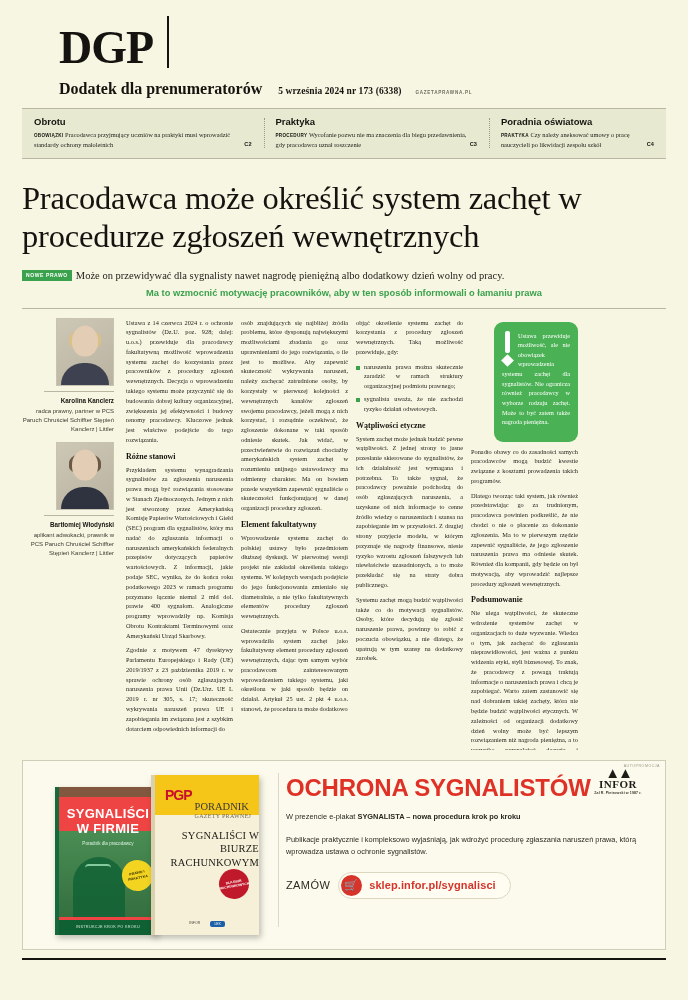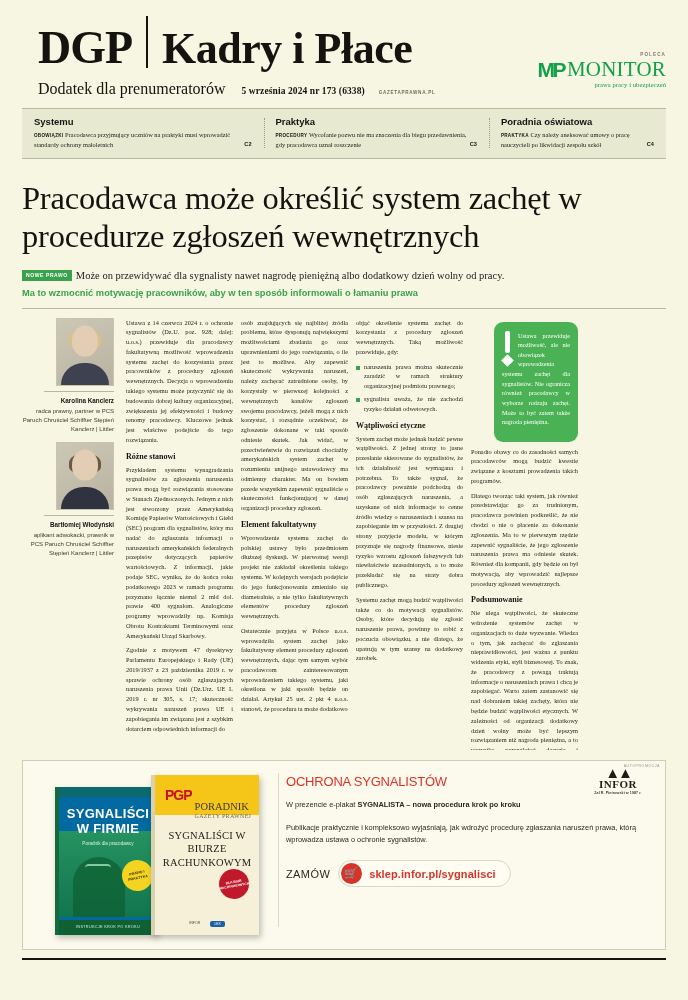--- a/index.html
+++ b/index.html
@@ -6,37 +6,37 @@
   body{
     width:688px;height:1000px;overflow:hidden;
     background:#f7f6e2;
     font-family:"Liberation Serif", serif;
     color:#1a1a18;
     position:relative;
   }
   .page{width:688px;height:1000px;position:relative;box-sizing:border-box;}
 
   
-  .masthead{padding:16px 22px 0 38px;position:relative;}
+  .masthead{padding:16px 22px 0 38px;position:relative;margin-left:21px;}
   .mast-row{display:flex;align-items:flex-end;}
   .mast-dgp{
     font-family:"Liberation Serif", serif;
     font-weight:bold;font-size:46px;line-height:.95;letter-spacing:-1px;
     color:#14130f;
   }
   .mast-sep{
     width:2px;background:#14130f;height:52px;margin:0 14px 2px 14px;
   }
   .mast-title{
     font-family:"Liberation Serif", serif;
     font-weight:bold;font-size:44px;line-height:.98;color:#14130f;letter-spacing:-.5px;
   }
   .mast-sub-row{display:flex;align-items:baseline;margin-top:10px;}
   .mast-sub{
-    font-family:"Liberation Serif", serif;font-weight:normal;font-size:16px;color:#14130f;
+    font-family:"Liberation Serif", serif;font-weight:bold;font-size:16px;color:#14130f;
   }
   .mast-date{
     font-family:"Liberation Serif", serif;font-weight:bold;font-size:9.5px;color:#14130f;
     margin-left:16px;letter-spacing:.1px;
   }
   .mast-url{
     font-family:"Liberation Sans", sans-serif;font-weight:bold;font-size:4.6px;color:#6f6d5e;
     margin-left:14px;letter-spacing:.7px;
   }
 
@@ -106,21 +106,21 @@
   .lead-line1{
     font-family:"Liberation Serif", serif;font-size:10.5px;line-height:1.35;color:#1c1c18;
   }
   .badge{
     display:inline-block;background:#3aa14c;color:#fff;
     font-family:"Liberation Sans", sans-serif;font-size:5px;font-weight:bold;
     letter-spacing:.6px;padding:2px 4px;vertical-align:2px;margin-right:4px;
   }
   .lead-line2{
     font-family:"Liberation Sans", sans-serif;font-size:9.3px;font-weight:bold;
-    color:#3aa14c;margin-top:3px;line-height:1.3;
+    color:#3aa14c;margin-top:3px;line-height:1.3;text-align:center;
   }
   .rule-lead{height:1px;background:#b9b7a2;margin:9px 22px 0 22px;}
 
   
   .body-area{
     margin:9px 22px 0 22px;display:flex;gap:8px;height:432px;overflow:hidden;
     position:relative;
   }
   .col{box-sizing:border-box;}
   .col-authors{width:96px;flex:none;padding-right:4px;}
@@ -203,21 +203,21 @@
     height:190px;position:relative;box-sizing:border-box;overflow:hidden;
   }
   .ad-auto{
     position:absolute;right:5px;top:3px;
     font-family:"Liberation Sans", sans-serif;font-size:3.6px;letter-spacing:.5px;color:#9a9887;
   }
   .ad-inner{display:flex;height:100%;}
   .ad-books{width:255px;flex:none;position:relative;}
   .book{position:absolute;bottom:14px;box-shadow:2px 3px 6px rgba(0,0,0,.25);}
   .book-green{
-    left:32px;width:98px;height:148px;background:#0369a1;overflow:hidden;
+    left:32px;width:98px;height:148px;background:#ef4444;overflow:hidden;
     border-left:4px solid #15693a;
   }
   .book-green .bg-top{
     position:absolute;top:0;left:0;right:0;height:10px;background:#15693a;opacity:.5;
   }
   .book-green .bg-photo{
     position:absolute;bottom:18px;left:0;right:0;height:86px;
     background:linear-gradient(180deg,#2c9a56 0%, #14773f 100%);opacity:.85;
   }
   .book-green .bg-person{
@@ -262,21 +262,21 @@
   }
   .book-yellow .pgp-words{margin-left:3px;margin-top:32px;}
   .book-yellow .pgp-w1{
     font-family:"Liberation Serif", serif;font-size:10.5px;color:#3a3a36;line-height:1;
   }
   .book-yellow .pgp-w2{
     font-family:"Liberation Serif", serif;font-size:6px;color:#6a6a60;line-height:1.1;
     letter-spacing:.3px;
   }
   .book-yellow .byt{
-    position:absolute;top:54px;left:0;right:0;text-align:center;
+    position:absolute;top:54px;left:0;right:0;text-align:right;
     font-family:"Liberation Serif", serif;font-size:10.5px;line-height:1.3;
     color:#1c1c18;letter-spacing:.2px;
   }
   .book-yellow .seal2{
     position:absolute;right:10px;bottom:36px;width:30px;height:30px;border-radius:50%;
     background:#c0192c;display:flex;align-items:center;justify-content:center;
     font-family:"Liberation Sans", sans-serif;font-size:3.4px;font-weight:bold;
     color:#fff;text-align:center;line-height:1.2;transform:rotate(-10deg);
   }
   .book-yellow .logos{
@@ -288,21 +288,21 @@
   .book-yellow .logo-b{
     background:#1b5fa8;color:#fff;font-family:"Liberation Sans", sans-serif;
     font-size:3.4px;padding:1px 4px;border-radius:2px;
   }
 
   .ad-copy{flex:1;padding:14px 12px 0 8px;position:relative;box-sizing:border-box;}
   .ad-divider{
     position:absolute;left:0;top:12px;bottom:22px;width:1px;background:#ddd9c2;
   }
   .ad-h1{
-    font-family:"Liberation Sans", sans-serif;font-weight:normal;font-size:13px;
+    font-family:"Liberation Sans", sans-serif;font-weight:bold;font-size:24px;
     color:#e03127;line-height:1.05;letter-spacing:-.2px;
   }
   .ad-h2{
     font-family:"Liberation Sans", sans-serif;font-size:13.5px;color:#2a2a24;
     margin-top:5px;line-height:1.2;
   }
   .ad-p{
     font-family:"Liberation Sans", sans-serif;font-size:7.4px;color:#2a2a24;
     line-height:1.62;margin-top:11px;
   }
@@ -345,42 +345,33 @@
 </style>
 </head>
 <body>
 
 <div class="page">
 
   <div class="masthead">
     <div class="mast-row">
       <div class="mast-dgp">DGP</div>
       <div class="mast-sep"></div>
-      <div class="mast-title">Kadry i Płace</div>
     </div>
     <div class="mast-sub-row">
       <div class="mast-sub">Dodatek dla prenumeratorów</div>
       <div class="mast-date">5 września 2024 nr 173 (6338)</div>
       <div class="mast-url">GAZETAPRAWNA.PL</div>
     </div>
 
-    <div class="monitor">
-      <div class="mon-poleca">POLECA</div>
-      <div class="mon-main">
-        <div class="mon-mark">MP</div>
-        <div class="mon-word">MONITOR</div>
-      </div>
-      <div class="mon-tag">prawa pracy i ubezpieczeń</div>
-    </div>
   </div>
   <div class="rule-top"></div>
 
   <div class="teasers">
     <div class="teaser t1">
-      <h3>Systemu</h3>
+      <h3>Obrotu</h3>
       <p><span class="tag">OBOWIĄZKI</span>
         <span>Pracodawca przyjmujący uczniów na praktyki musi wprowadzić standardy ochrony małoletnich</span>
         <span class="pagref">C2</span></p>
     </div>
     <div class="teaser t2">
       <h3>Praktyka</h3>
       <p><span class="tag">PROCEDURY</span>
         <span>Wycofanie pozwu nie ma znaczenia dla biegu przedawnienia, gdy pracodawca uznał roszczenie</span>
         <span class="pagref">C3</span></p>
     </div>

